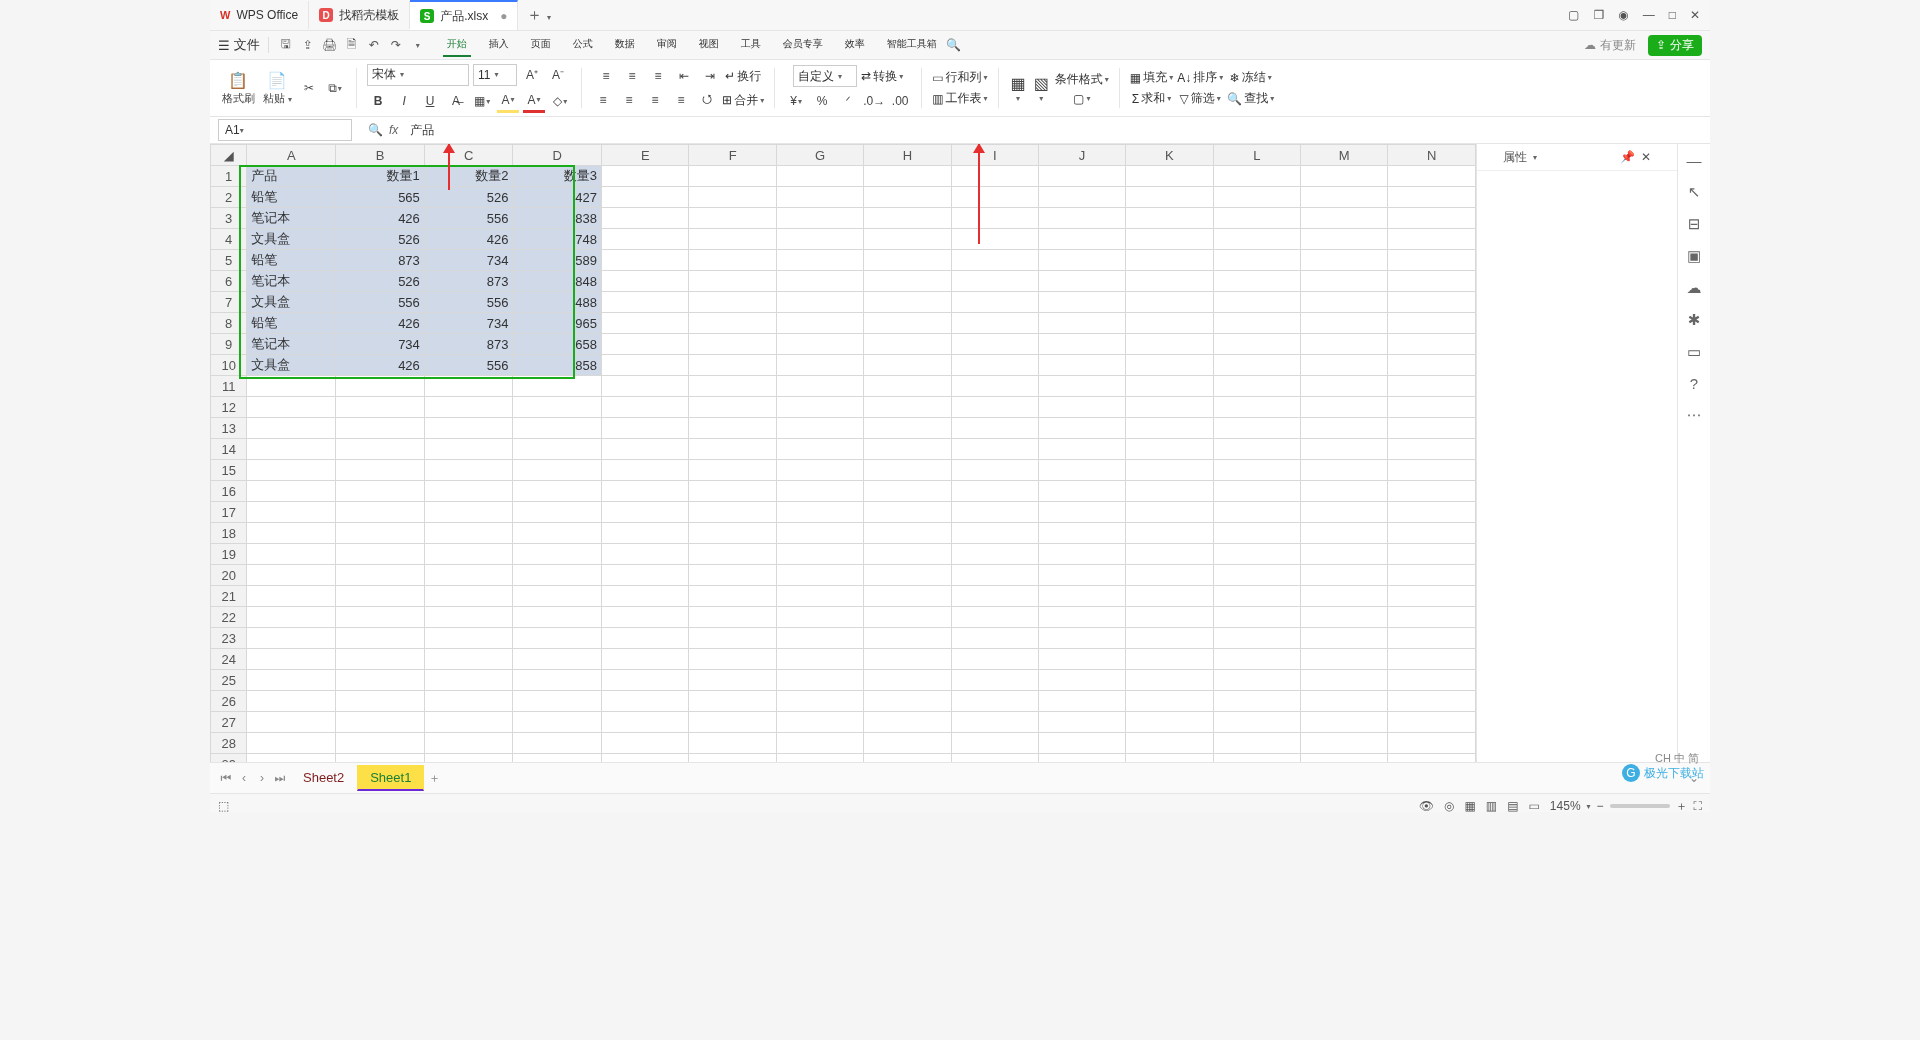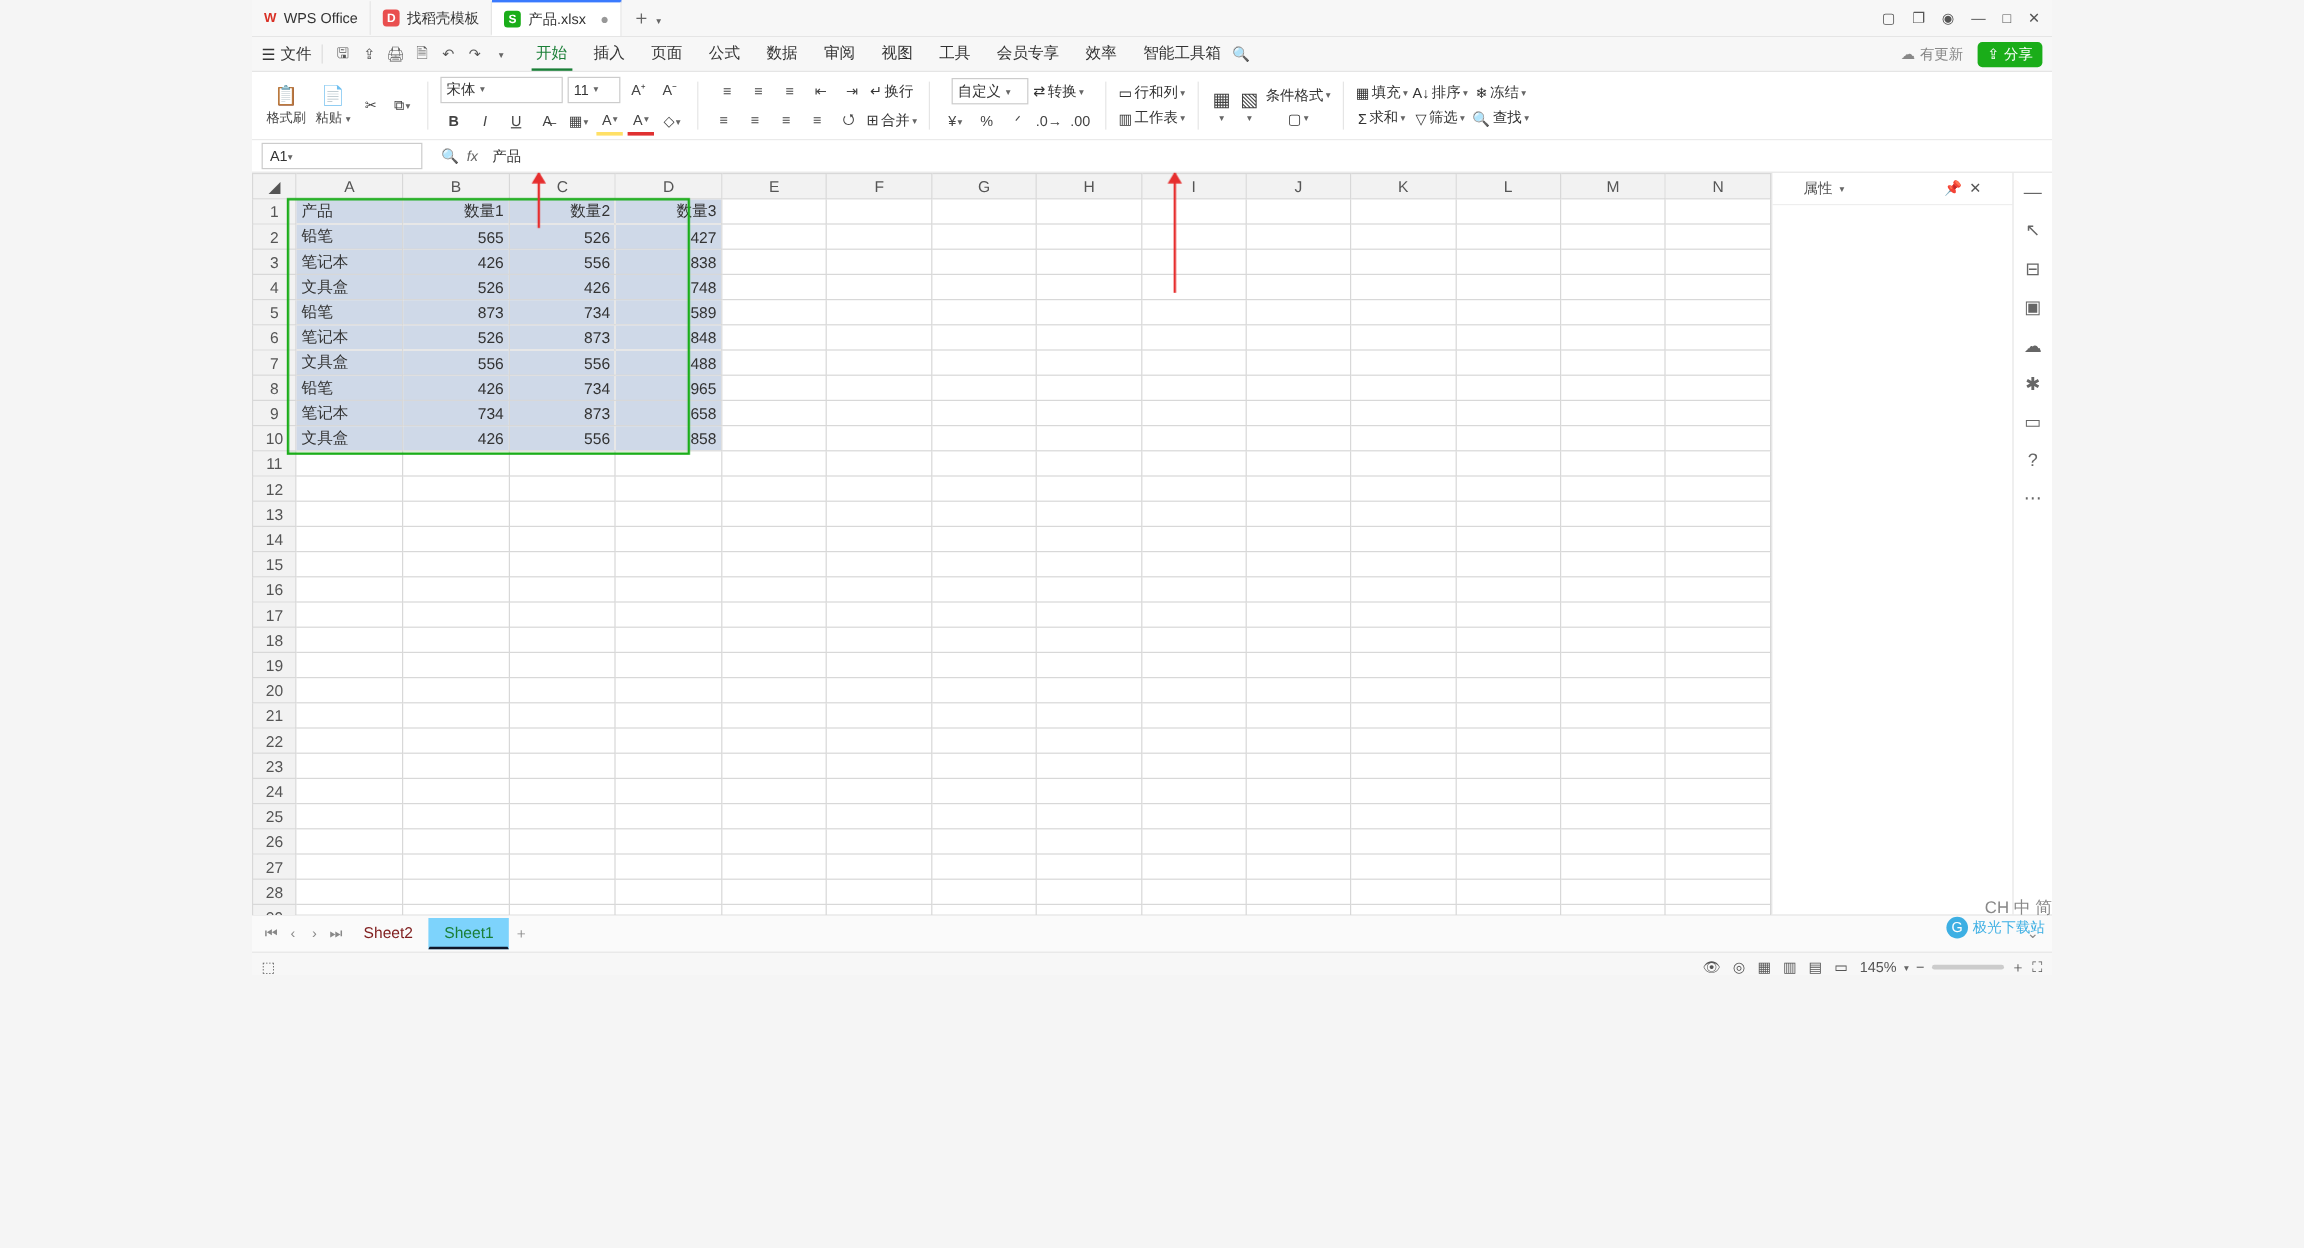--- a/index.html
+++ b/index.html
@@ -16,21 +16,21 @@
   .titlespacer{flex:1}
   .winicons{display:flex;gap:14px;padding-right:10px;color:#555}
   .winicons span{cursor:pointer}
   
   .filerow{height:28px;display:flex;align-items:center;gap:4px;padding:0 8px;border-bottom:1px solid #e5e5e5;background:#f7f7f7}
   .menubtn{font-size:13px;color:#333;display:flex;align-items:center;gap:4px;cursor:pointer}
   .qicon{width:18px;height:18px;display:inline-flex;align-items:center;justify-content:center;color:#555;cursor:pointer}
   .sep-sm{width:1px;height:16px;background:#ddd;margin:0 4px}
   .spacer{flex:1}
   .ribbontabs{display:flex;gap:14px;margin-left:12px}
-  .ribtab{font-size:13px;color:#333;padding:4px 4px;cursor:pointer}
+  .ribtab{font-size:10px;color:#333;padding:4px 4px;cursor:pointer}
   .ribtab.active{color:#1a7f37;border-bottom:2px solid #1a7f37}
   .update{color:#888;display:flex;align-items:center;gap:4px;margin-right:8px}
   .sharebtn{background:#1aad19;color:#fff;padding:2px 8px;border-radius:4px;display:flex;align-items:center;gap:4px;cursor:pointer}
   
   .ribbon{height:56px;display:flex;align-items:center;padding:0 10px;border-bottom:1px solid #e5e5e5;background:#fff;gap:4px}
   .rgrp{display:flex;align-items:center;gap:4px}
   .vgrp{display:flex;flex-direction:column;align-items:center;gap:1px;font-size:11px;color:#444;padding:0 2px}
   .vgrp .ic{font-size:16px}
   .rsep{width:1px;height:40px;background:#e5e5e5;margin:0 6px}
   .selbox{border:1px solid #ccc;height:20px;padding:0 4px;display:flex;align-items:center;font-size:12px;background:#fff;gap:4px}
@@ -61,21 +61,21 @@
   
   .selcell{background:#cfd9e8}
   .greenbox{position:absolute;border:2px solid #1aad19;pointer-events:none}
   
   .arrow{position:absolute;width:2px;background:#e62e2e;pointer-events:none}
   .arrow .head{position:absolute;top:-1px;left:-5px;width:0;height:0;border-left:6px solid transparent;border-right:6px solid transparent;border-bottom:10px solid #e62e2e}
   
   .sheettabs{height:30px;display:flex;align-items:center;border-top:1px solid #e5e5e5;background:#fafafa;padding:0 8px;gap:2px}
   .stbtn{width:16px;text-align:center;color:#888;cursor:pointer}
   .stab{padding:4px 12px;border:1px solid transparent;cursor:pointer;font-size:13px;color:#7f1d1d}
-  .stab.active{color:#1a7f37;border-bottom:2px solid #0f172a;background:#7dd3fc}
+  .stab.active{color:#1a7f37;border-bottom:2px solid #6d28d9;background:#fde047}
   
   .status{height:24px;display:flex;align-items:center;border-top:1px solid #e5e5e5;background:#f7f7f7;padding:0 8px;font-size:12px;color:#555;gap:10px}
   .status .spacer{flex:1}
   .zoom{display:flex;align-items:center;gap:6px}
   
   .wm{position:absolute;right:6px;bottom:30px;font-size:12px;color:#29a7e1;opacity:.9;display:flex;align-items:center;gap:4px}
 </style>
 </head>
 <body>
 
@@ -844,14 +844,14 @@
       <span style="display:inline-block;width:60px;height:4px;background:#ccc;border-radius:2px"></span>
       <span>＋</span>
       <span>⛶</span>
     </div>
   </div>
 
   <div class="wm">
     <span style="width:18px;height:18px;border-radius:50%;background:#29a7e1;color:#fff;display:inline-flex;align-items:center;justify-content:center">G</span>
     <span>极光下载站</span>
   </div>
-  <div style="position:absolute;right:0;bottom:46px;font-size:14px;color:#888">CH 中 简</div>
+  <div style="position:absolute;right:11px;bottom:46px;font-size:11px;color:#888">CH 中 简</div>
 </div>
 
 </body></html>

